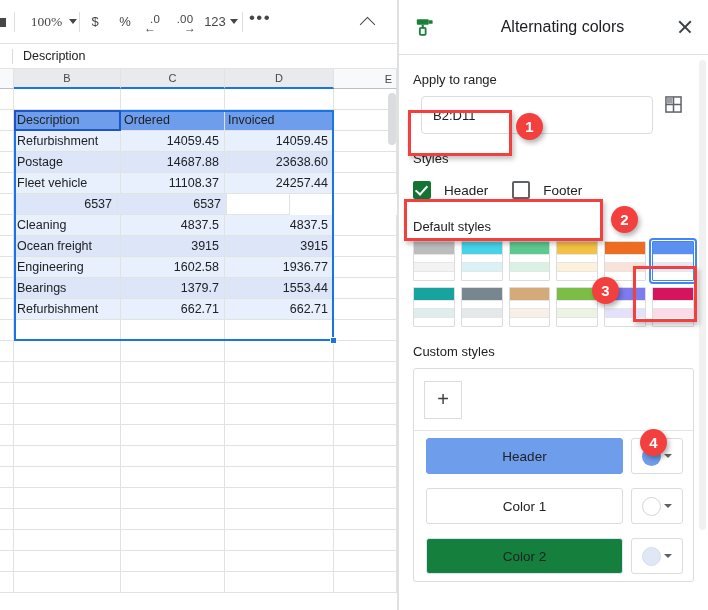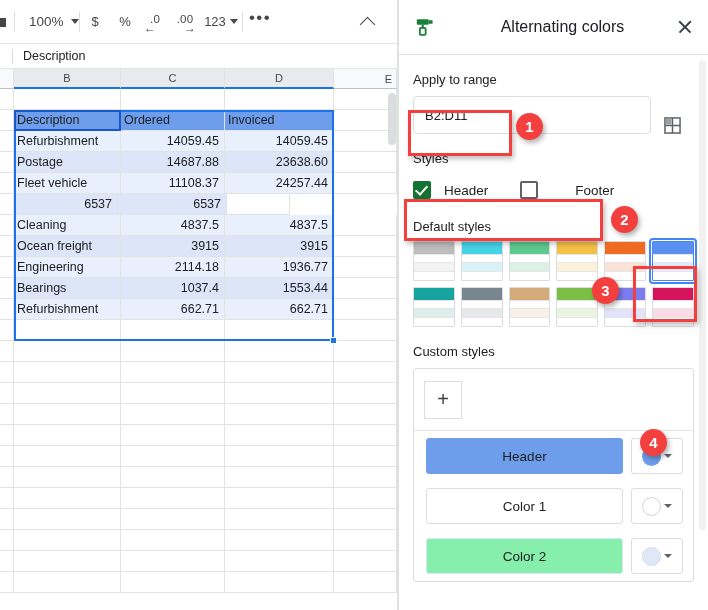--- a/index.html
+++ b/index.html
@@ -26,21 +26,21 @@
     position:absolute; left:0; top:18px; width:6px; height:9px; background:#444746;
   }
   .tb-sep {
     width: 1px; height: 20px; background: #dadce0; flex: 0 0 auto;
   }
   .tb-item {
     display: flex; align-items: center; justify-content: center;
     color: #444746; font-size: 13px; height: 28px;
     flex: 0 0 auto; cursor: default;
   }
-  .tb-zoom { width: 64px; justify-content: space-between; padding-left: 14px; font-size:13.5px; }
+  .tb-zoom { width: 64px; justify-content: center; padding-left: 14px; font-size:13.5px;font-family:Liberation Serif, serif; }
   .caret-dn {
     width: 0; height: 0; border-left: 4.5px solid transparent;
     border-right: 4.5px solid transparent; border-top: 5px solid #444746;
     margin-left: 7px;
   }
   .tb-btn { width: 30px; }
   .tb-dec { position: relative; width: 30px; }
   .tb-dec .digs { font-size: 11.5px; letter-spacing: .2px; position: relative; top: -3px;}
   .tb-dec .arw { position: absolute; font-size: 12px; bottom: 1px; }
   .tb-dec.left .arw { left: 4px; }
@@ -121,21 +121,21 @@
     content:""; position:absolute; left: 7px; top: 14px; width: 16px; height: 1.6px;
     background: #3c4043;
   }
   .close-x:before { transform: rotate(45deg); }
   .close-x:after  { transform: rotate(-45deg); }
 
   .panel-body { position: relative; padding: 0 14px; }
   .sec-label { font-size: 13px; color: #202124; margin: 17px 0 9px 0; }
   .sec-label.tight { margin-top: 14px; margin-bottom: 7px; }
 
-  .range-row { display: flex; align-items: flex-end; gap: 0; }
+  .range-row { display: flex; align-items: flex-start; gap: 0; margin-left: 8px; }
   .range-input {
     width: 238px; height: 38px; border: 1px solid #dadce0; border-radius: 4px;
     display:flex; align-items:center; padding-left: 11px;
     font-size: 13px; color: #202124; background: #fff;
   }
   .range-pick { width: 42px; display:flex; align-items:center; justify-content:center; cursor:pointer;}
   .grid-icon { width: 17px; height: 17px; }
 
   .styles-row { display:flex; align-items:center; height: 30px; margin-bottom: 4px; }
   .cbx {
@@ -143,21 +143,21 @@
     flex: 0 0 auto; cursor: pointer;
   }
   .cbx.on { background: #137333; }
   .cbx.off { border: 2px solid #5f6368; background: #fff; }
   .cbx.on:after {
     content:""; position:absolute; left:5px; top:2px; width:5px; height:10px;
     border: solid #fff; border-width: 0 2px 2px 0; transform: rotate(42deg);
   }
   .cbx-label { font-size: 13.5px; color: #202124; margin-left: 13px; }
   .cbx-group { display:flex; align-items:center; }
-  .cbx-group + .cbx-group { margin-left: 32px; gap: 24px; }
+  .cbx-group + .cbx-group { margin-left: 24px; }
 
   .styles-grid { display: grid; grid-template-columns: repeat(6, 1fr); gap: 6px; margin-top: 2px;}
   .swatch {
     height: 40px; border: 1px solid #dadce0; background: #fff; cursor: pointer;
     display: flex; flex-direction: column; overflow: hidden; border-radius: 1px;
   }
   .swatch.selected { outline: 2px solid #4285f4; outline-offset: 1px; border-color:#4285f4; }
   .sw-h { height: 12px; }
   .sw-r { height: 9px; border-top: 1px solid #e6e6e6; }
   .swatch-cell { position: relative; }
@@ -170,21 +170,21 @@
     color:#3c4043; cursor:pointer;
   }
   .crow { display:flex; align-items:center; padding: 7px 10px 7px 12px; gap: 8px; }
   .cpill {
     flex: 1 1 auto; height: 36px; border-radius: 3px; border: 1px solid #dadce0;
     display:flex; align-items:center; justify-content:center;
     font-size: 13.5px; color: #202124; cursor: pointer;
   }
   .cpill.hdr { background: #6e9eeb; border-color: #6e9eeb; }
   .cpill.c1  { background: #ffffff; }
-  .cpill.c2  { background: #86efac; border-color:#dbe5f7; }
+  .cpill.c2  { background: #15803d; border-color:#dbe5f7; }
   .cpicker {
     width: 52px; height: 36px; border: 1px solid #dadce0; border-radius: 3px;
     display:flex; align-items:center; justify-content:center; gap: 3px; cursor:pointer;
     background:#fff;
   }
   .dot { width: 19px; height: 19px; border-radius: 50%; }
   .dot.blue { background: #6e9eeb; }
   .dot.white { background: #ffffff; border: 1px solid #d5d5d5; }
   .dot.pale { background: #e0e8f8; border: 1px solid #d5dced; }
   .caret-sm {
@@ -319,28 +319,28 @@
         <div class="grow">
           <div class="rhead"></div>
           <div class="cell c-b band-b">Ocean freight</div>
           <div class="cell c-c band-b num">3915</div>
           <div class="cell c-d band-b num">3915</div>
           <div class="cell c-e"></div>
         </div>
         <div class="grow">
           <div class="rhead"></div>
           <div class="cell c-b band-a">Engineering</div>
-          <div class="cell c-c band-a num">2114.18</div>
+          <div class="cell c-c band-a num">1602.58</div>
           <div class="cell c-d band-a num">1936.77</div>
           <div class="cell c-e"></div>
         </div>
         <div class="grow">
           <div class="rhead"></div>
           <div class="cell c-b band-b">Bearings</div>
-          <div class="cell c-c band-b num">1037.4</div>
+          <div class="cell c-c band-b num">1379.7</div>
           <div class="cell c-d band-b num">1553.44</div>
           <div class="cell c-e"></div>
         </div>
         <div class="grow">
           <div class="rhead"></div>
           <div class="cell c-b band-a">Refurbishment</div>
           <div class="cell c-c band-a num">662.71</div>
           <div class="cell c-d band-a num">662.71</div>
           <div class="cell c-e"></div>
         </div>

